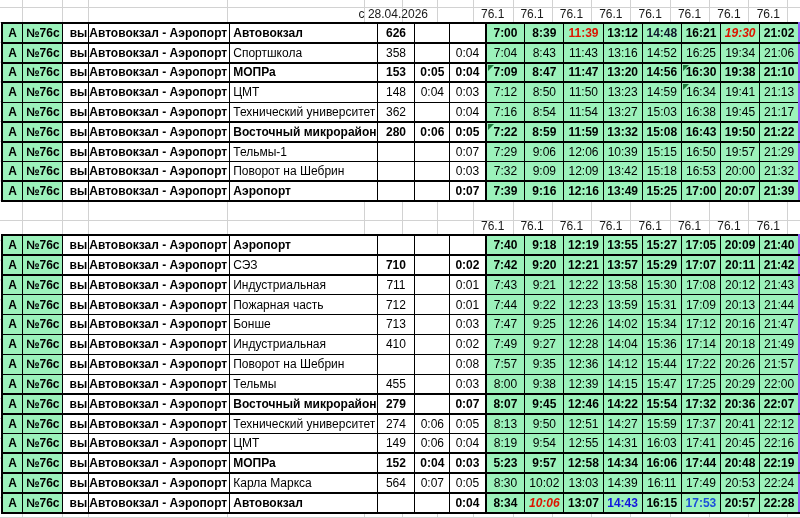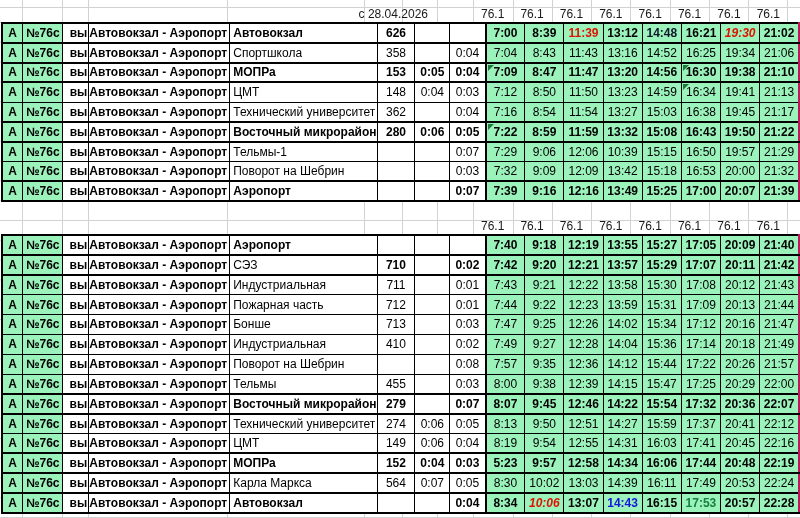--- a/index.html
+++ b/index.html
@@ -33,21 +33,21 @@
   .c-dir{font-weight:bold;text-align:right;padding-right:2px;}
   .c-stop{text-align:left;padding-left:3px;}
   .c-stop.nb{font-weight:bold;}
   .c-num,.c-off1,.c-off2{text-align:center;}
   .c-time{background:var(--green);text-align:center;position:relative;}
   tr.hv .c-num,tr.hv .c-off1,tr.hv .c-off2,tr.hv .c-time{font-weight:bold;}
   tr.hv td{border-top:2px solid #000;border-bottom:2px solid #000;}
   tr:first-child td{border-top:2px solid #000;}
   tr:last-child td{border-bottom:2px solid #000;}
   td:first-child{border-left:2px solid #000;}
-  td:last-child{border-right:2px solid #be185d;}
+  td:last-child{border-right:2px solid #8b5cf6;}
   td.c-off2{border-right:2px solid #000;}
   td.c-time:nth-child(9){border-left:2px solid #000;}
   i.tri{
     position:absolute;left:1px;top:1px;width:0;height:0;display:block;
     border-top:6px solid var(--tri);border-right:6px solid transparent;
   }
 </style>
 </head>
 <body>
 
@@ -567,20 +567,20 @@
       <td class="c-dir">Автовокзал - Аэропорт</td>
       <td class="c-stop nb">Автовокзал</td>
       <td class="c-num"></td>
       <td class="c-off1"></td>
       <td class="c-off2">0:04</td>
       <td class="c-time">8:34</td>
       <td class="c-time" style="color: rgb(221, 20, 0); font-style: italic;">10:06</td>
       <td class="c-time">13:07</td>
       <td class="c-time" style="color: rgb(20, 20, 221);">14:43</td>
       <td class="c-time">16:15</td>
-      <td class="c-time" style="color: #15803d;">17:53</td>
+      <td class="c-time" style="color: #1d4ed8;">17:53</td>
       <td class="c-time">20:57</td>
       <td class="c-time">22:28</td>
     </tr>
       </tbody>
   </table>
 
 </div>
 
 </body></html>

